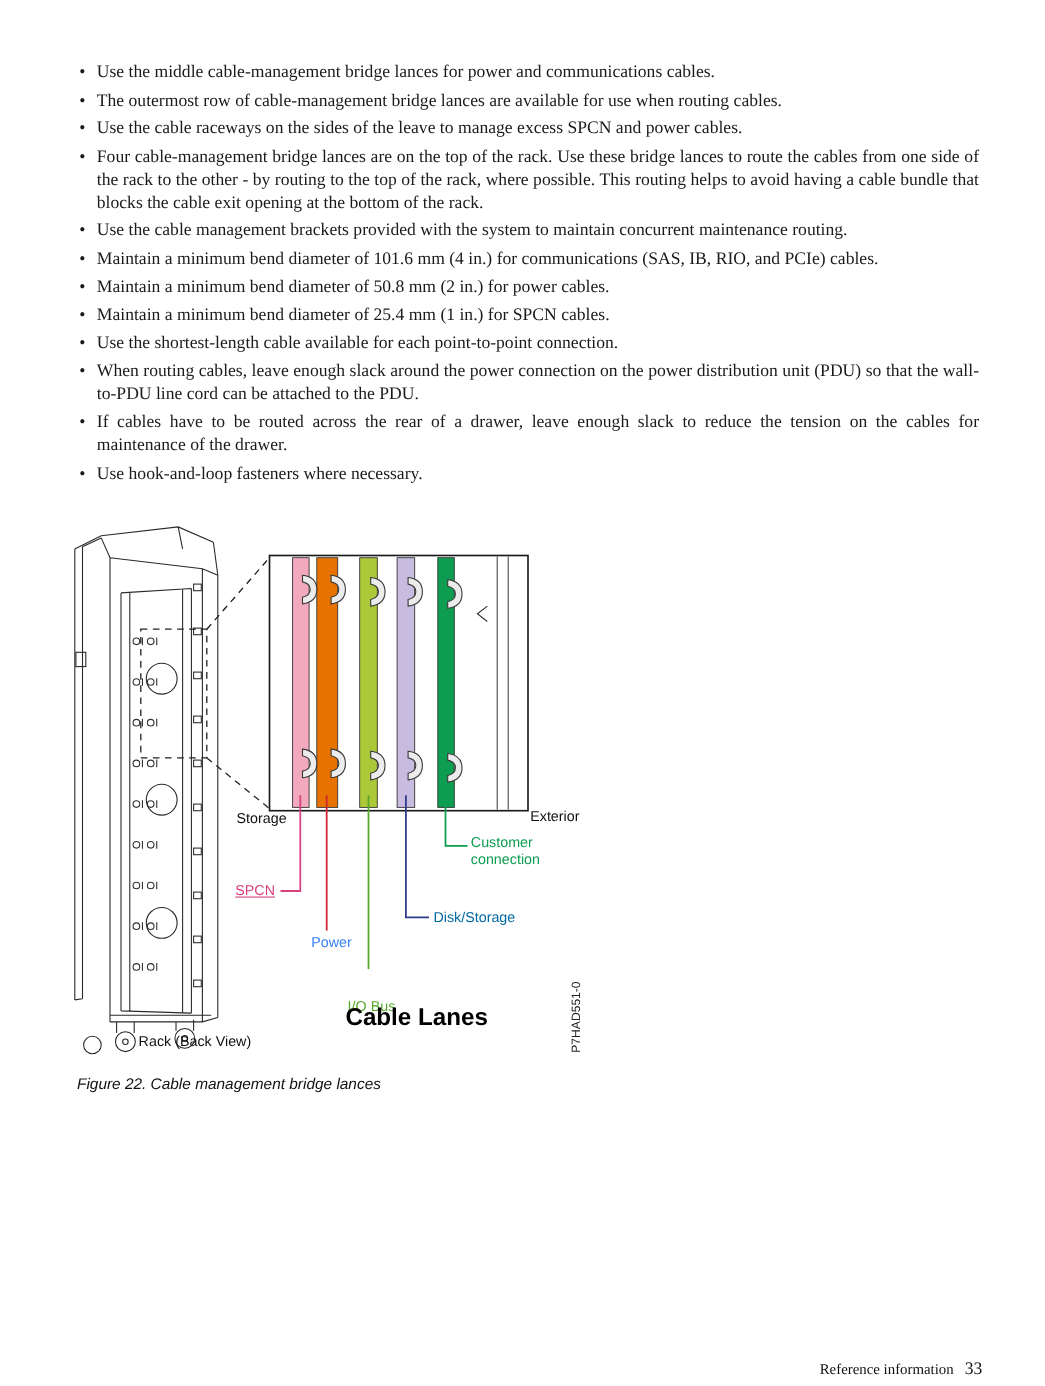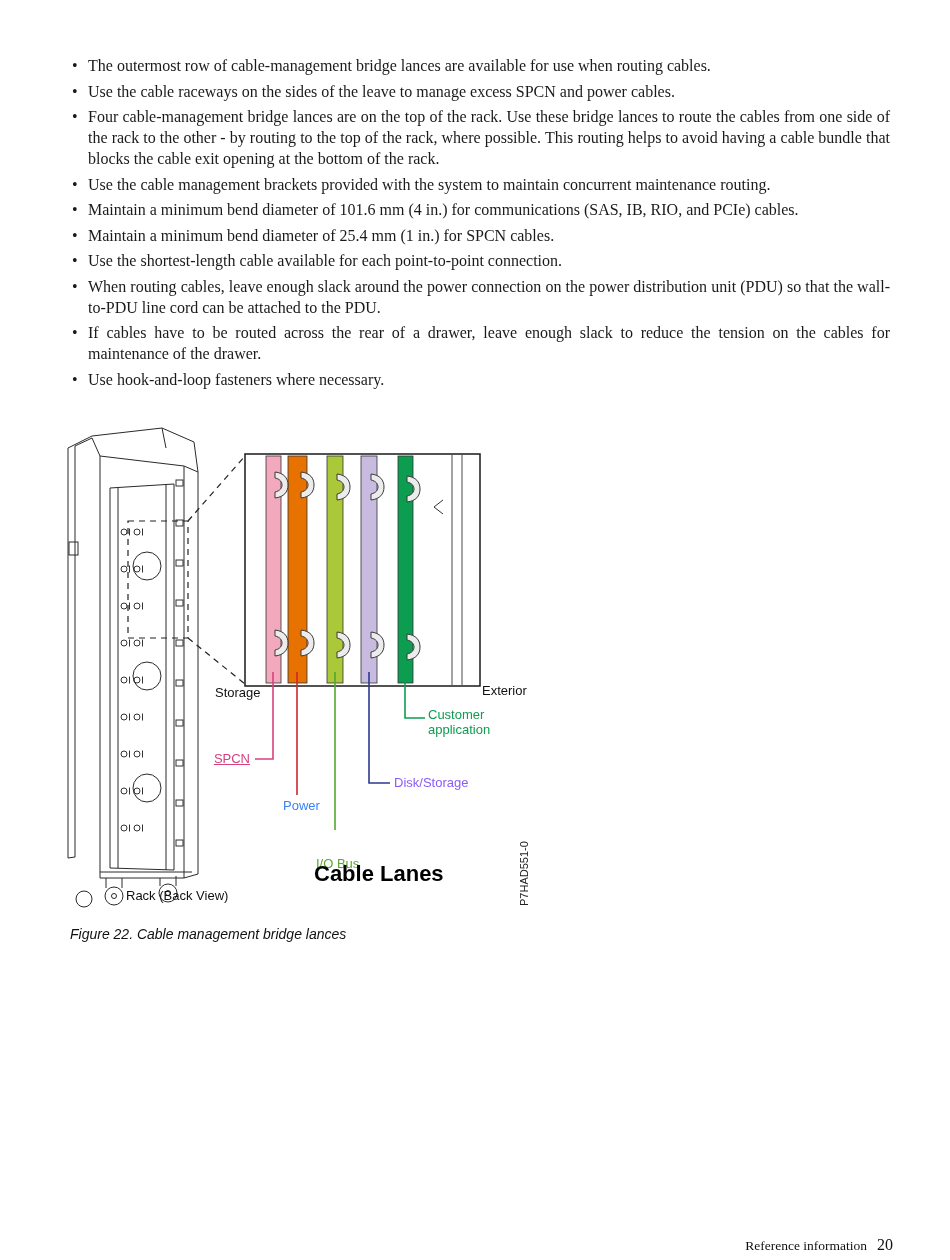--- a/index.html
+++ b/index.html
@@ -49,25 +49,27 @@
     font-family:"Liberation Serif", serif; font-size:13.5px; color:#111;
   }
   .footer .pagenum { font-size:16px; margin-left:10px; }
 </style>
 </head>
 <body>
 
 <div class="page">
 
   <ul class="bullets">
+    <li>Use the middle cable-management bridge lances for power and communications cables.</li>
     <li>The outermost row of cable-management bridge lances are available for use when routing cables.</li>
     <li>Use the cable raceways on the sides of the leave to manage excess SPCN and power cables.</li>
     <li>Four cable-management bridge lances are on the top of the rack. Use these bridge lances to route the cables from one side of the rack to the other - by routing to the top of the rack, where possible. This routing helps to avoid having a cable bundle that blocks the cable exit opening at the bottom of the rack.</li>
     <li>Use the cable management brackets provided with the system to maintain concurrent maintenance routing.</li>
     <li>Maintain a minimum bend diameter of 101.6 mm (4 in.) for communications (SAS, IB, RIO, and PCIe) cables.</li>
+    <li>Maintain a minimum bend diameter of 50.8 mm (2 in.) for power cables.</li>
     <li>Maintain a minimum bend diameter of 25.4 mm (1 in.) for SPCN cables.</li>
     <li>Use the shortest-length cable available for each point-to-point connection.</li>
     <li>When routing cables, leave enough slack around the power connection on the power distribution unit (PDU) so that the wall-to-PDU line cord can be attached to the PDU.</li>
     <li>If cables have to be routed across the rear of a drawer, leave enough slack to reduce the tension on the cables for maintenance of the drawer.</li>
     <li>Use hook-and-loop fasteners where necessary.</li>
   </ul>
 
   <div class="figure">
     <svg width="560" height="492" viewBox="0 0 560 492">
 
@@ -166,26 +168,26 @@
       <path d="M273 246 V404" fill="none" stroke-width="1.6" stroke="#56a82c"></path>
       <path d="M307 246 V357 H328" fill="none" stroke-width="1.6" stroke="#2e3a8c"></path>
       <path d="M343 246 V292 H363" fill="none" stroke-width="1.6" stroke="#0d9d50"></path>
     </svg>
 
     <div class="flabel lbl-interior">Storage</div>
     <div class="flabel lbl-exterior">Exterior</div>
     <div class="flabel lbl-spcn" style="color: rgb(214, 66, 126); text-decoration: underline;">SPCN</div>
     <div class="flabel lbl-power" style="color: #3b82f6;">Power</div>
     <div class="flabel lbl-iobus" style="color: rgb(86, 168, 44); margin-top: 24px;">I/O Bus</div>
-    <div class="flabel lbl-disk" style="color: #8b5cf6;">Disk/Storage</div>
-    <div class="flabel lbl-customer" style="color: rgb(13, 157, 80);">Customer application</div>
+    <div class="flabel lbl-disk" style="color: #0369a1;">Disk/Storage</div>
+    <div class="flabel lbl-customer" style="color: rgb(13, 157, 80);">Customer connection</div>
     <div class="flabel fig-title">Cable Lanes</div>
     <div class="flabel fig-id">P7HAD551-0</div>
     <div class="flabel lbl-rack">Rack (Back View)</div>
   </div>
 
   <div class="caption">Figure 22. Cable management bridge lances</div>
 
   <div class="footer">
-    <span>Reference information</span><span class="pagenum">20</span>
+    <span>Reference information</span><span class="pagenum">33</span>
   </div>
 
 </div>
 
 </body></html>

